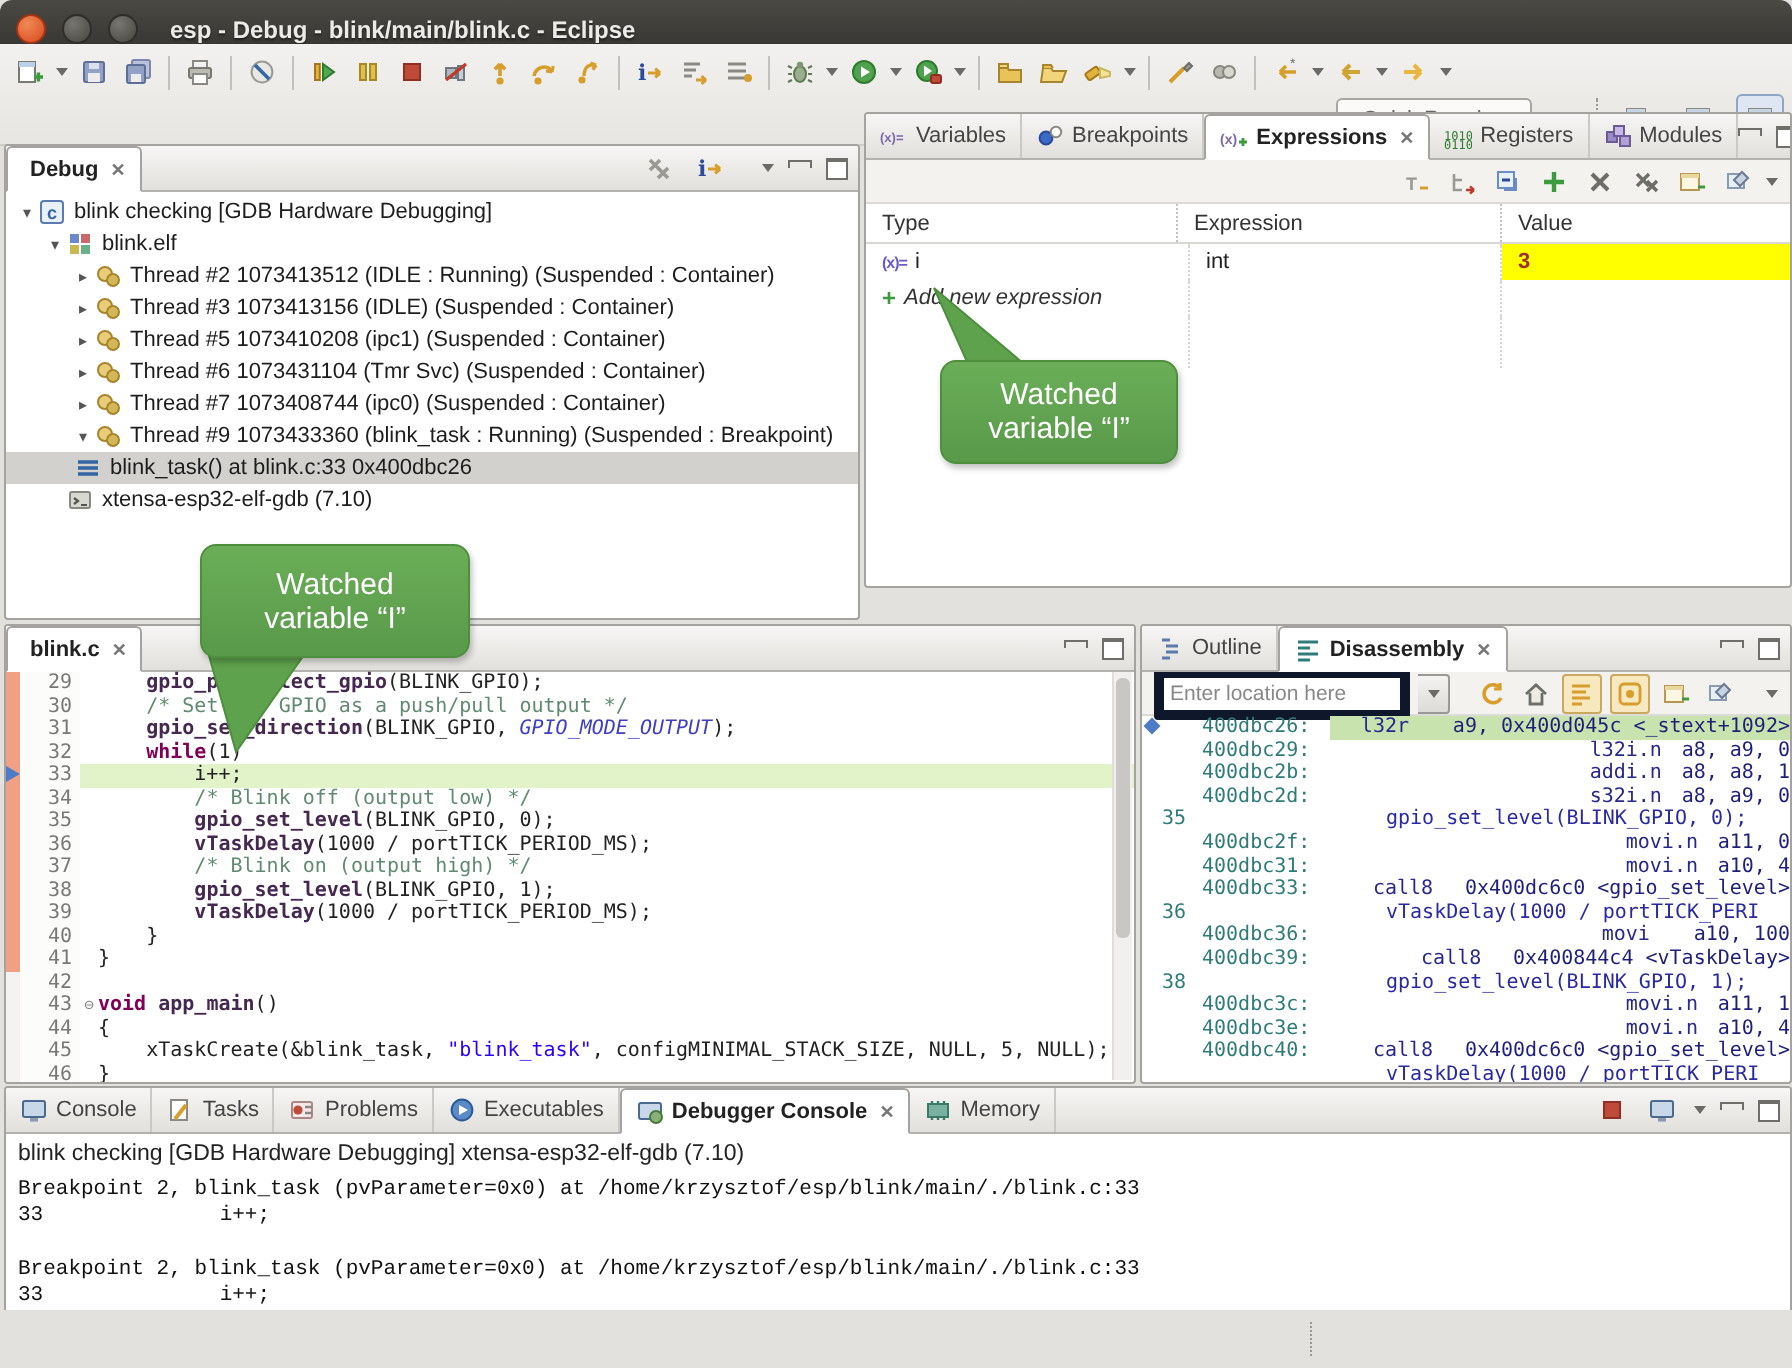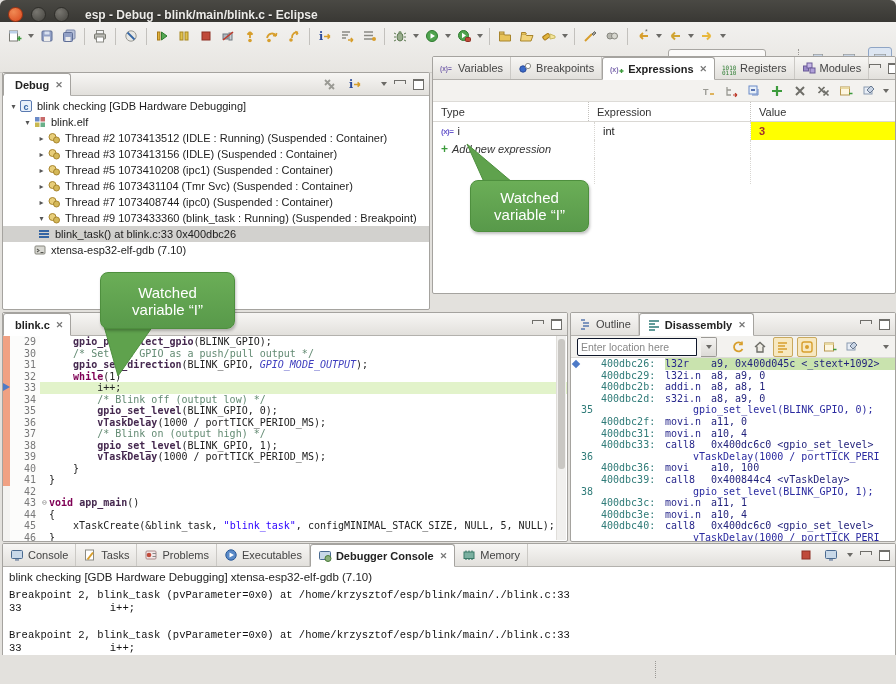--- a/index.html
+++ b/index.html
@@ -74,27 +74,27 @@
   .ip-arrow{position:absolute;left:0px;top:1px;width:0;height:0;border-top:4.5px solid transparent;
     border-bottom:4.5px solid transparent;border-left:7px solid #4E7BC8;z-index:3;}
   .scroll{position:absolute;right:1px;width:9px;background:#F1F0EE;border-left:1px solid #E0DEDA;}
   .thumb{position:absolute;left:1px;width:7px;background:#C9C7C3;border-radius:3px;}
   
   #disasm-lines{font-family:"DejaVu Sans Mono",monospace;font-size:10px;line-height:11.6px;}
   .dline{display:flex;height:11.6px;white-space:pre;align-items:center;}
   .dmark{width:10px;flex:none;text-align:center;}
   .diamond{display:inline-block;width:6px;height:6px;background:#4E7BC8;transform:rotate(45deg);}
   .daddr{width:64px;flex:none;color:#2F7B78;margin-left:20px;}
-  .dbody{flex:1;display:flex;white-space:pre;}
+  .dbody{flex:1;display:flex;white-space:pre;justify-content:flex-end;}
   .dbody.cur{background:#C9E3AE;}
   .dmn{width:46px;flex:none;color:#28288C;}
   .dops{color:#1F1F7A;}
   .dsrcnum{width:64px;flex:none;color:#2F7B78;}
   .dsrctext{color:#2A2AA0;padding-left:48px;}
-  .loc-input{width:112px;height:16px;border:1px solid #0f172a;background:#fff;font-size:10.5px;color:#888;
+  .loc-input{width:112px;height:16px;border:5px solid #0f172a;background:#fff;font-size:10.5px;color:#888;
     padding:0 3px;border-radius:2px 0 0 2px;display:flex;align-items:center;overflow:hidden;white-space:nowrap;}
   .loc-dd{width:15px;height:18px;border:1px solid #9B9995;border-left:none;background:linear-gradient(#F4F3F1,#DDDBD7);
     display:flex;align-items:center;justify-content:center;border-radius:0 2px 2px 0;}
   .boxed{border:1px solid #C9A95E;background:#F7E8C0;border-radius:2px;}
   
   #console-body{padding:2px 6px;font-size:11px;}
   #console-head{font-size:11.5px;color:#222;padding:2px 0 6px 0;}
   .cline{font-family:Liberation Mono, monospace;font-size:10.5px;line-height:13.2px;white-space:pre;color:#111;}
   
   .callout{position:absolute;z-index:30;}

